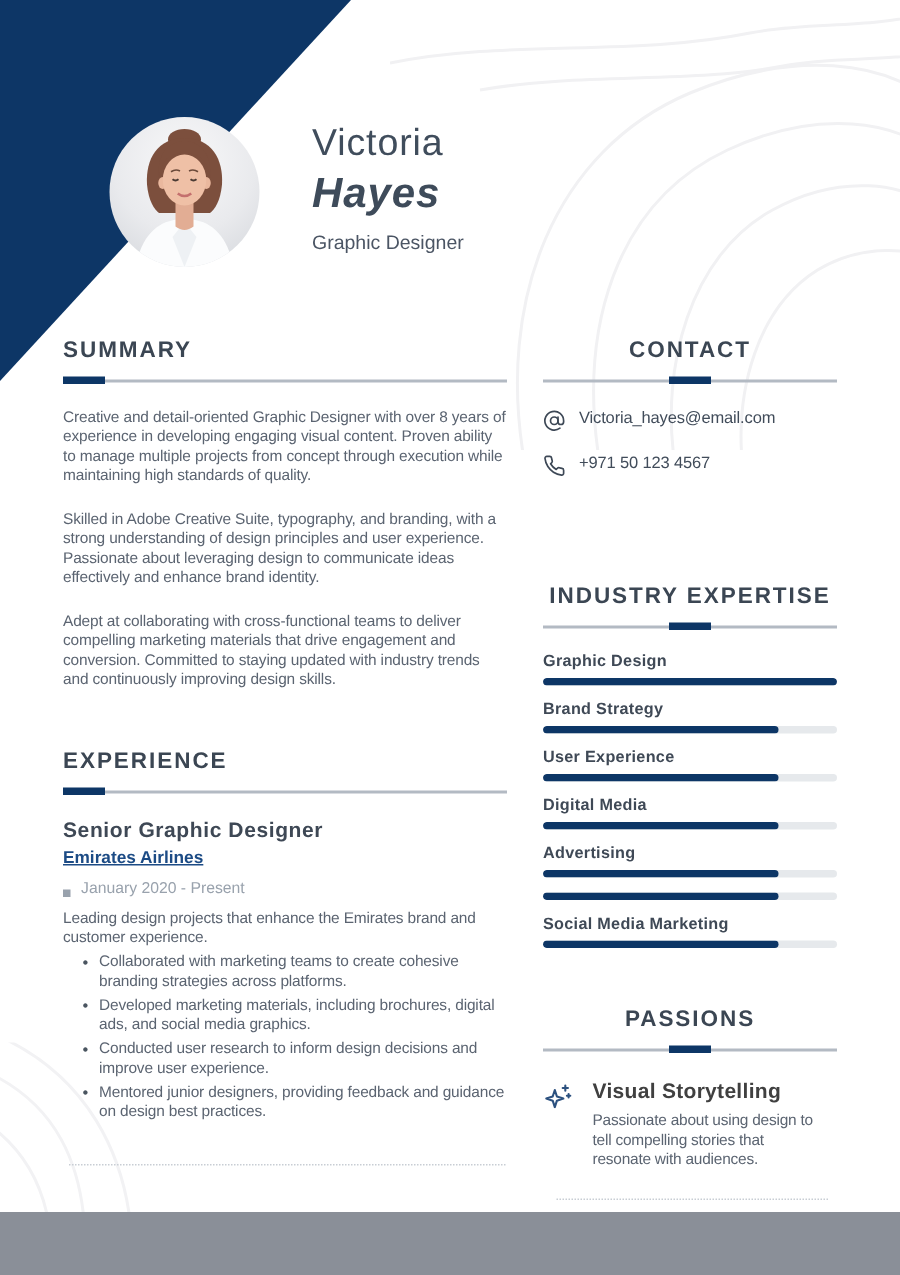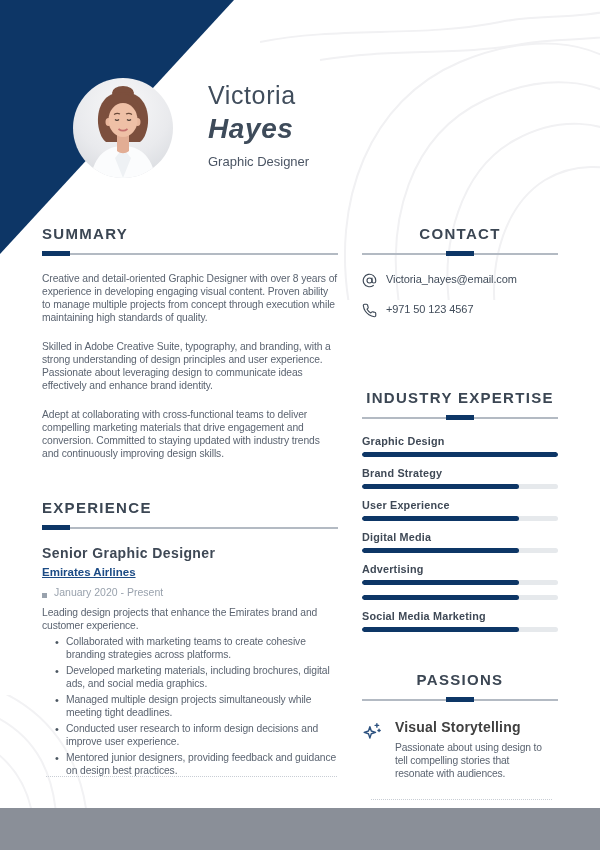--- a/index.html
+++ b/index.html
@@ -170,21 +170,20 @@
     <div class="job-title">Senior Graphic Designer</div>
     <div class="company">Emirates Airlines</div>
     <div class="date-row">
       <span class="sq"></span>
       <span>January 2020 - Present</span>
     </div>
     <p class="body-text job-lead">Leading design projects that enhance the Emirates brand and customer experience.</p>
     <ul class="job-bullets">
       <li>Collaborated with marketing teams to create cohesive branding strategies across platforms.</li>
       <li>Developed marketing materials, including brochures, digital ads, and social media graphics.</li>
-      <li>Managed multiple design projects simultaneously while meeting tight deadlines.</li>
       <li>Conducted user research to inform design decisions and improve user experience.</li>
       <li>Mentored junior designers, providing feedback and guidance on design best practices.</li>
     </ul>
   </div>
 
   <div class="section right-col sec-contact center">
     <div class="sec-title">CONTACT</div>
     <div class="underline">
         <div class="thin"></div>
         <div class="seg"></div>

